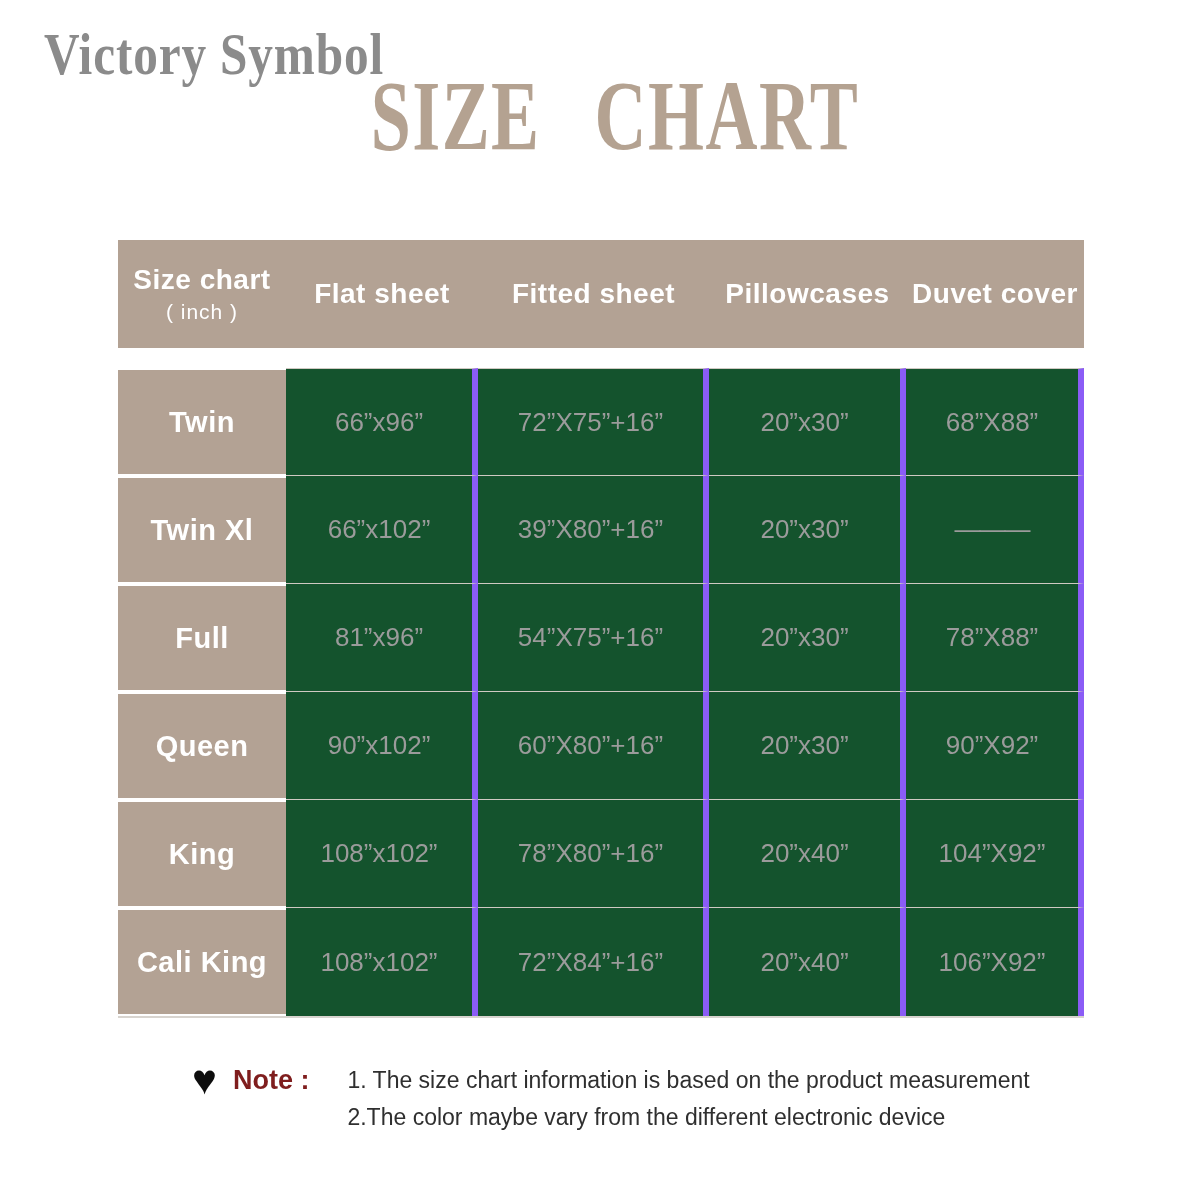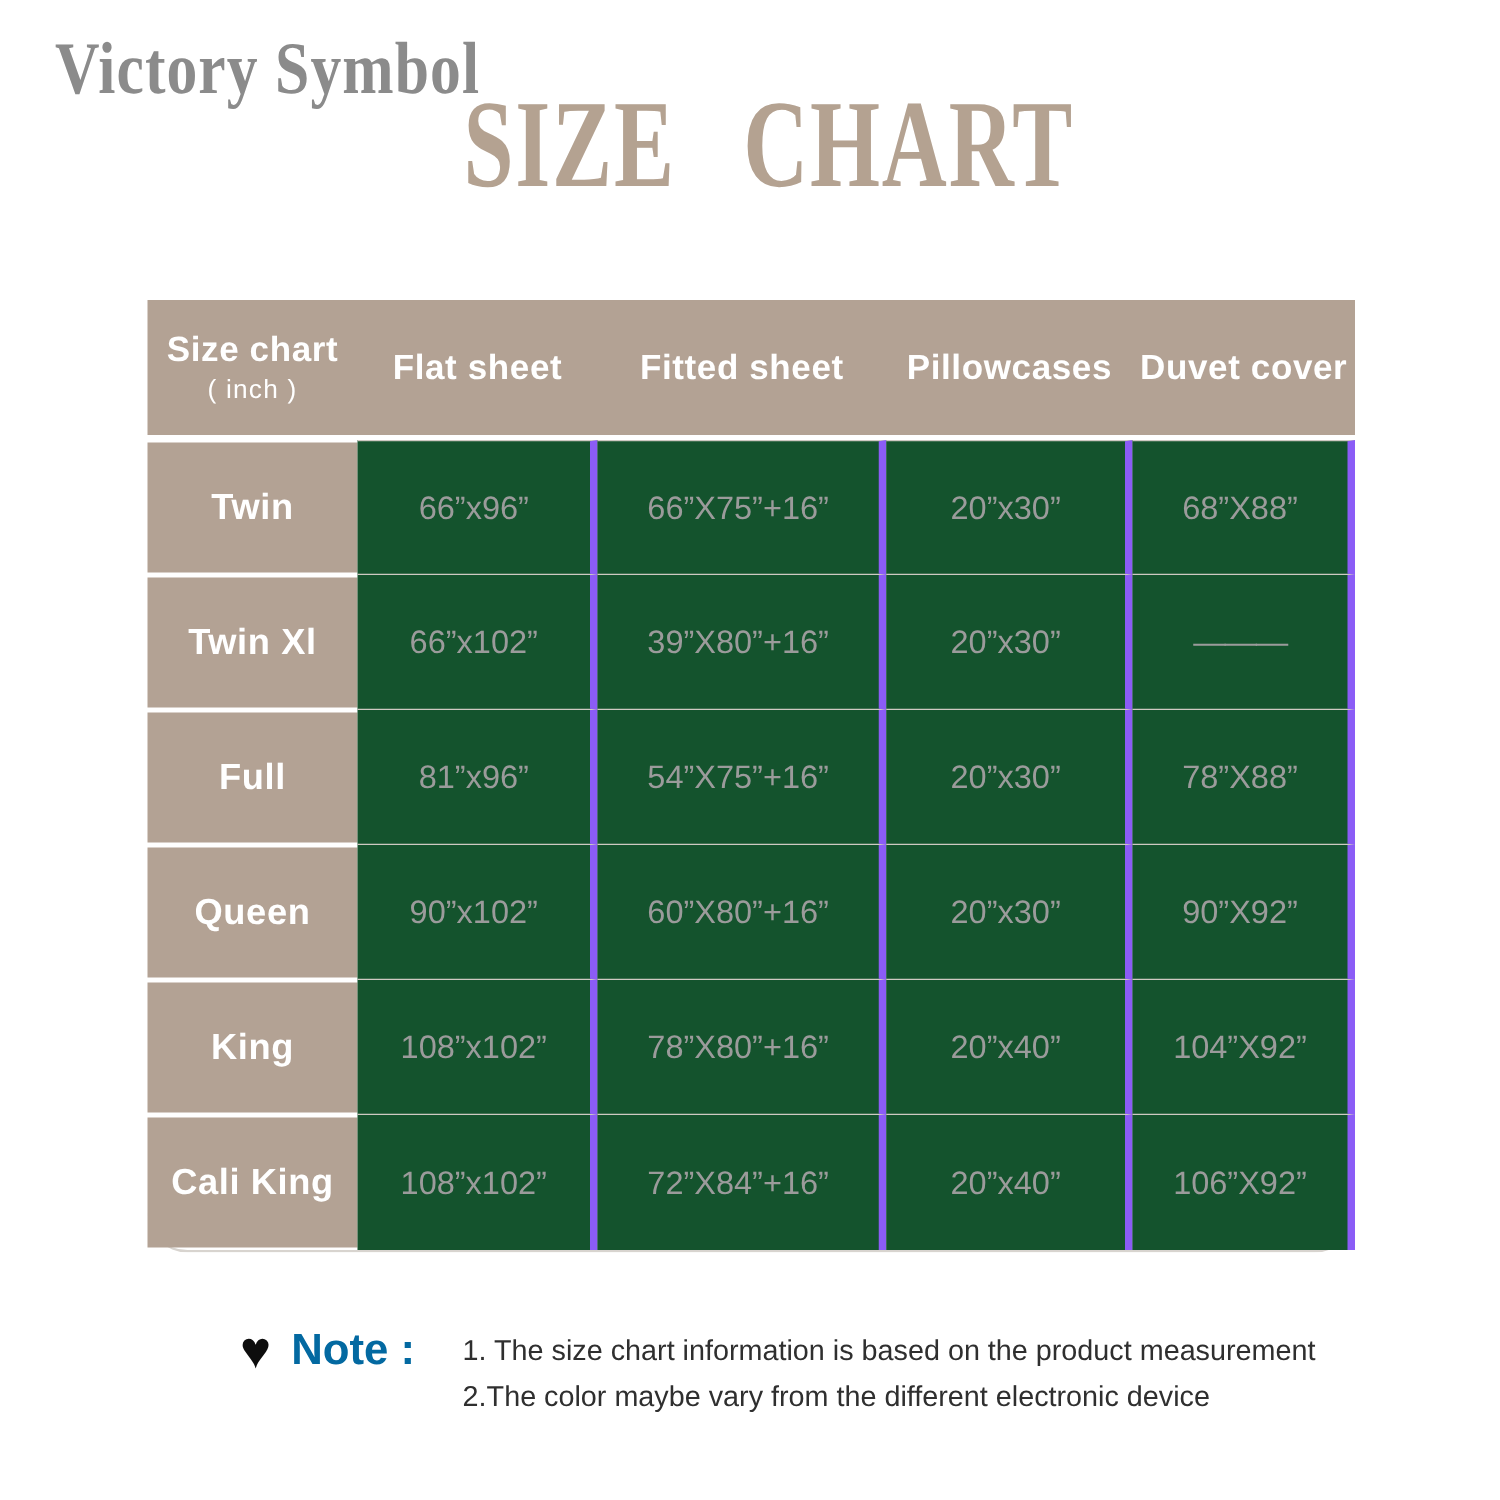--- a/index.html
+++ b/index.html
@@ -73,23 +73,22 @@
   .th-size { display: flex; flex-direction: column; justify-content: center; gap: 4px; }
   .th-sub { font-size: 21px; font-weight: normal; letter-spacing: 1px; }
 
   .col1 { width: 168px; }
   .col2 { width: 192px; }
   .col3 { width: 231px; }
   .col4 { width: 197px; }
   .col5 { width: 178px; }
 
   .tbody {
-    margin-top: 4px;
+    margin-top: 20px;
     border-bottom: 2px solid #d8d4cf;
-    border-radius: 32px;
   }
   .trow { display: flex; height: 108px; }
   .td-label {
     box-sizing: border-box;
     width: 168px;
     margin: 2px 0;
     background: #b3a294;
     color: #ffffff;
     display: flex;
     align-items: center;
@@ -121,23 +120,23 @@
     display: flex;
     align-items: flex-start;
   }
   .heart {
     font-size: 42px;
     line-height: 36px;
     color: #0d0d0d;
     margin-right: 16px;
   }
   .note-label {
-    font-size: 35px;
-    font-weight: bold;
-    color: #0369a1;
+    font-size: 27px;
+    font-weight: bold;
+    color: #7f1d1d;
     line-height: 36px;
     margin-right: 14px;
     white-space: nowrap;
   }
   .note-lines {
     font-size: 23px;
     color: #2f2f2f;
     line-height: 37px;
     white-space: nowrap;
     margin-left: 24px;
@@ -160,21 +159,21 @@
       </div>
       <div class="th col2">Flat sheet</div>
       <div class="th col3">Fitted sheet</div>
       <div class="th col4">Pillowcases</div>
       <div class="th col5">Duvet cover</div>
     </div>
     <div class="tbody">
     <div class="trow">
       <div class="td-label">Twin</div>
       <div class="td col2">66”x96”</div>
-      <div class="td col3">66”X75”+16”</div>
+      <div class="td col3">72”X75”+16”</div>
       <div class="td col4">20”x30”</div>
       <div class="td col5">68”X88”</div>
     </div>
 
     <div class="trow">
       <div class="td-label">Twin Xl</div>
       <div class="td col2">66”x102”</div>
       <div class="td col3">39”X80”+16”</div>
       <div class="td col4">20”x30”</div>
       <div class="td col5 dash">———</div>

